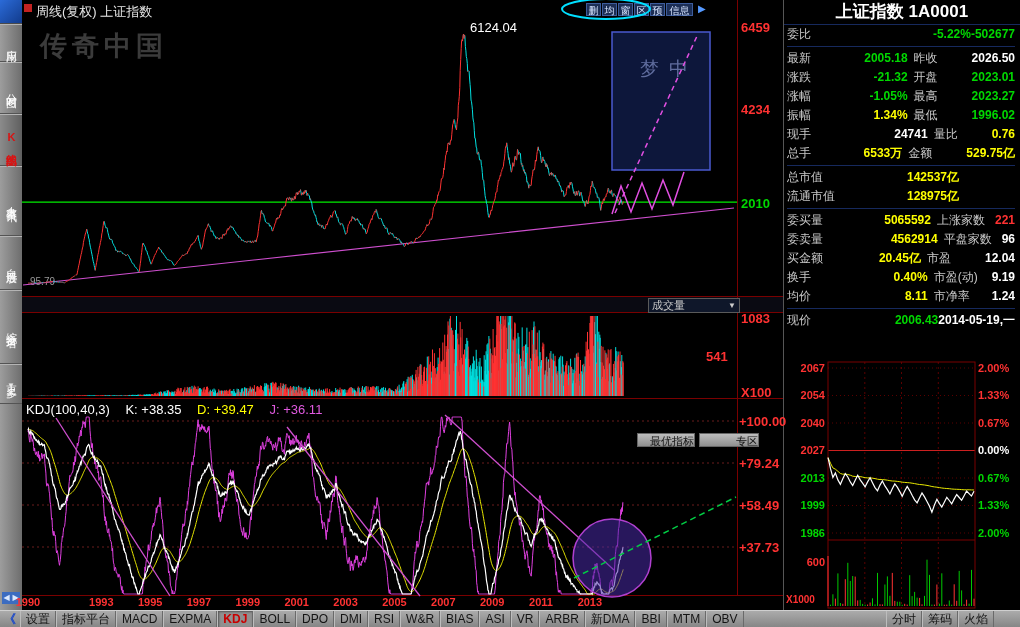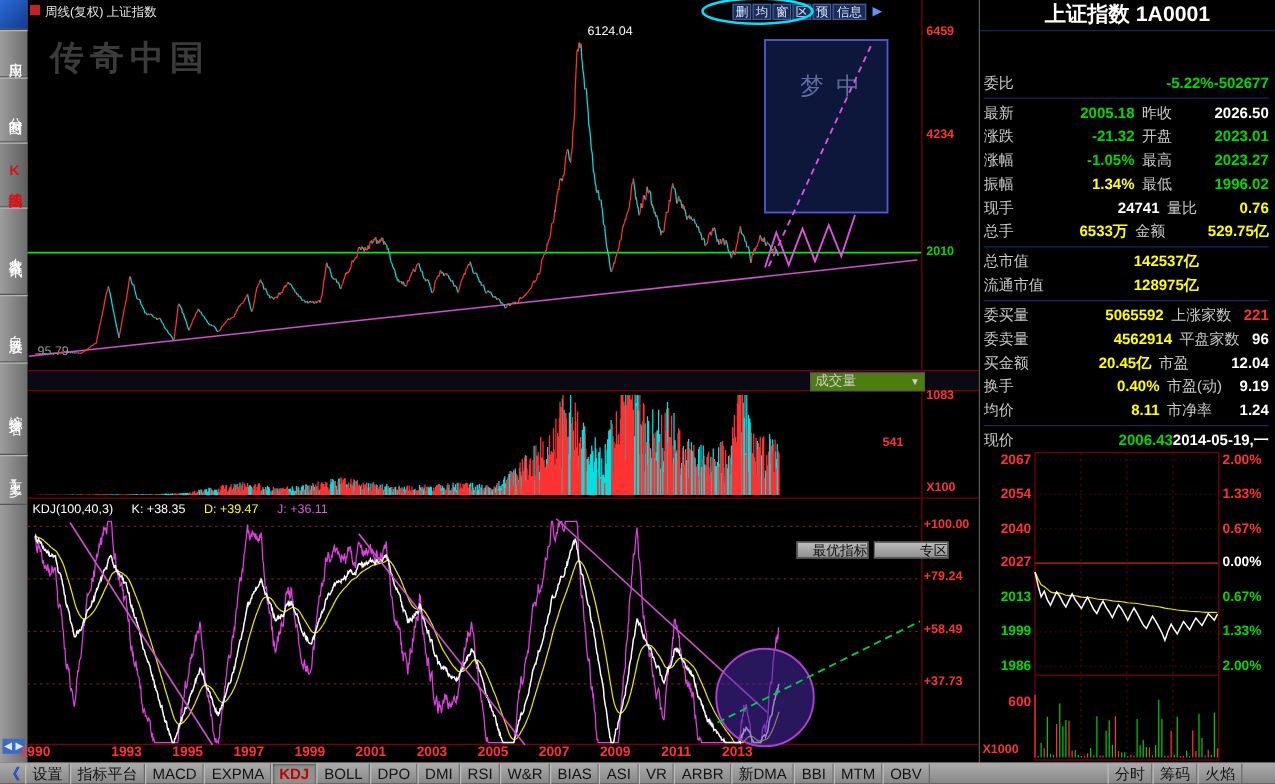--- a/index.html
+++ b/index.html
@@ -13,36 +13,36 @@
   .sb-item.active{color:#d81414;font-weight:bold;background:linear-gradient(90deg,#8b8b8b,#5f5f5f);}
   .sb-more{color:#e8e8e8;font-size:8px;}
   #sb-arrows{position:absolute;left:0;top:586px;width:22px;text-align:center;}
   #sb-arrows span{display:inline-block;font-size:8px;color:#dbe9ff;background:#3c6cc0;width:9px;height:12px;line-height:12px;cursor:pointer;}
   
   .strip{position:absolute;box-sizing:border-box;z-index:1;}
   #vol-header{left:22px;top:296px;width:761px;height:17px;background:#0a0a12;border-top:1px solid #7a0000;border-bottom:1px solid #7a0000;}
   #kdj-header{left:22px;top:398px;width:761px;height:18px;background:#000;border-top:1px solid #7a0000;}
   .sepline{position:absolute;background:#7a0000;z-index:2;}
   
-  .lbl{position:absolute;font-size:10px;white-space:nowrap;z-index:3;}
+  .lbl{position:absolute;font-size:13px;white-space:nowrap;z-index:3;}
   .bold{font-weight:bold;}
   .c-up{color:#ff3232;}.c-down{color:#00d800;}.c-warn{color:#ffff00;}.c-flat{color:#ffffff;}
   .c-mag{color:#e05ae0;}.c-gray{color:#999999;}
   #watermark{left:40px;top:28px;font-size:27px;font-weight:bold;color:#3b3b3b;letter-spacing:5px;z-index:3;}
   #dream-text{left:640px;top:56px;font-size:19px;color:#8d93aa;letter-spacing:10px;z-index:3;}
   
   .mini-btn{position:absolute;top:3px;height:13px;line-height:13px;background:#1c2e55;border:1px solid #3c5c9c;color:#d6e4ff;font-size:10px;text-align:center;cursor:pointer;z-index:3;box-sizing:border-box;}
   
-  #vol-selector{position:absolute;left:648px;top:298px;width:84px;height:13px;border:1px solid #5a5a5a;background:#4d7c0f;color:#cccccc;font-size:11px;line-height:13px;padding:0 3px;display:flex;justify-content:space-between;cursor:pointer;z-index:3;}
+  #vol-selector{position:absolute;left:648px;top:298px;width:84px;height:13px;border:1px solid #5a5a5a;background:#0f172a;color:#cccccc;font-size:11px;line-height:13px;padding:0 3px;display:flex;justify-content:space-between;cursor:pointer;z-index:3;}
   .pane-btn{position:absolute;top:401px;height:14px;line-height:14px;background:linear-gradient(#bdbdbd,#8f8f8f);border:1px solid #666;color:#111;font-size:11px;text-align:right;cursor:pointer;z-index:3;box-sizing:border-box;margin-top:32px;}
   .year-lbl{position:absolute;top:596px;width:34px;text-align:center;color:#ff3232;font-size:11px;font-weight:bold;z-index:3;}
   
   #quote-panel-bg{position:absolute;left:783px;top:0;width:237px;height:610px;background:#000;border-left:1px solid #565656;box-sizing:border-box;z-index:2;}
   #quote-title{position:absolute;left:784px;top:2px;width:236px;height:20px;line-height:20px;text-align:center;color:#fff;font-weight:bold;font-size:17px;z-index:3;}
-  #quote-rows{position:absolute;left:787px;top:25px;width:228px;z-index:3;margin-top:32px;}
+  #quote-rows{position:absolute;left:787px;top:25px;width:228px;z-index:3;}
   .q-row{display:flex;height:19px;line-height:19px;font-size:12px;}
   .ql{width:52px;color:#c8c8c8;white-space:nowrap;}
   .qv{flex:1;text-align:right;font-weight:bold;white-space:nowrap;}
   .qr{width:58px;padding-left:6px;color:#c8c8c8;white-space:nowrap;box-sizing:content-box;}
   .qrv{text-align:right;font-weight:bold;white-space:nowrap;}
   .qsp{width:56px;}
   .q-sep{height:1px;background:#16295d;margin:2px 0;}
   .m-lbl{position:absolute;font-size:11px;font-weight:bold;z-index:3;}
   .m-left{left:784px;width:41px;text-align:right;}
   .m-right{left:978px;}

